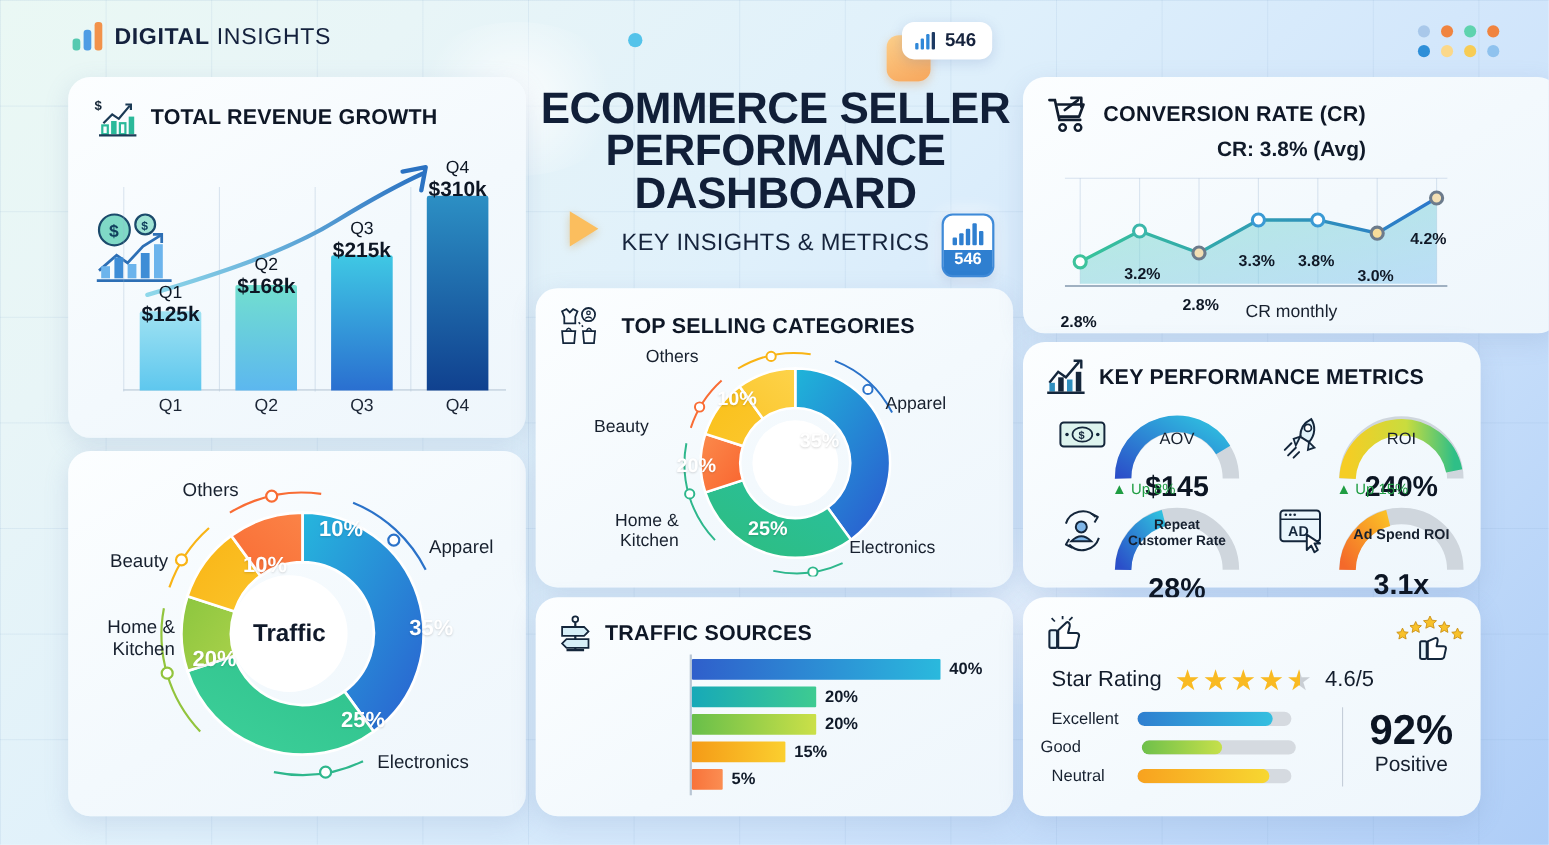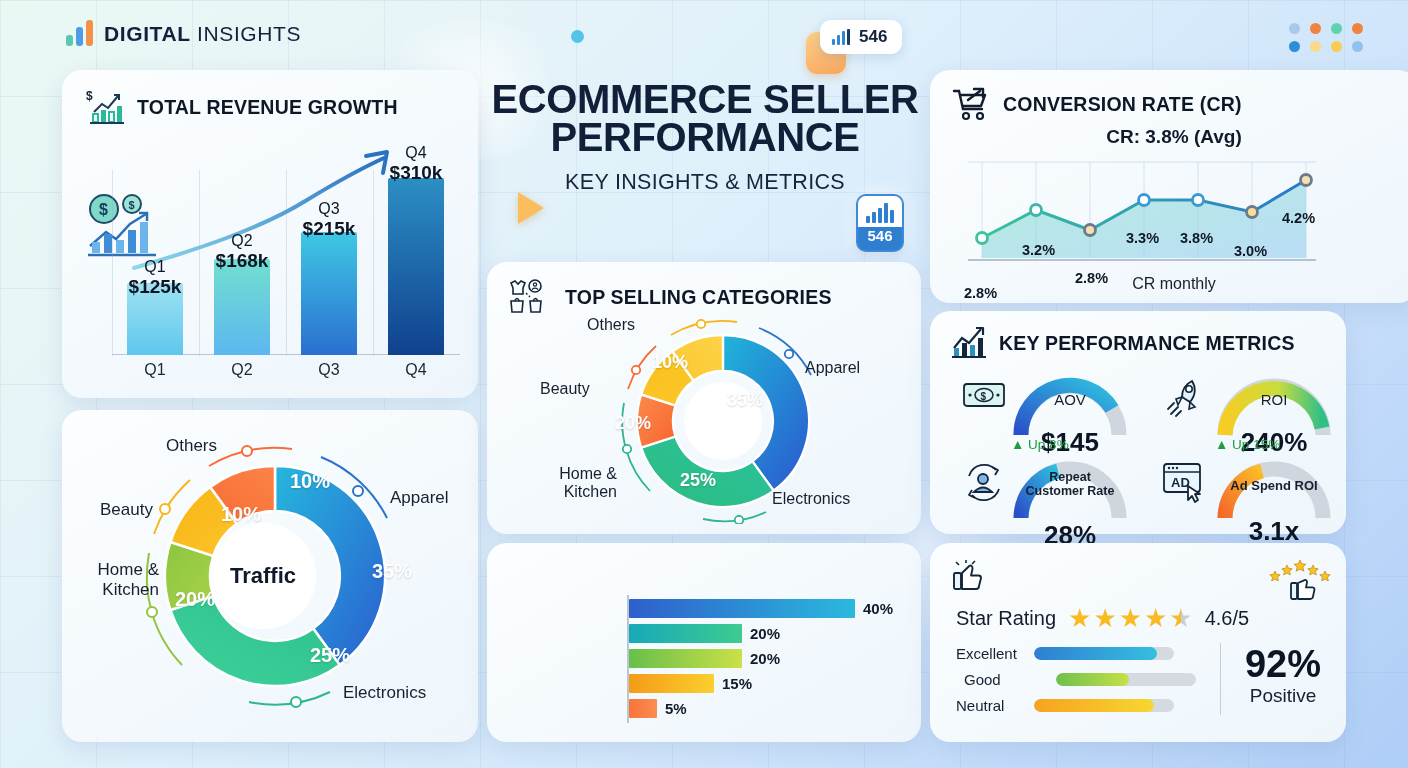--- a/index.html
+++ b/index.html
@@ -177,20 +177,21 @@
       <div class="dg" style="background: rgb(251, 216, 138);"></div>
       <div class="dg" style="background: rgb(247, 204, 85);"></div>
       <div class="dg" style="background: rgb(143, 194, 238);"></div>
     </div>
 </div>
 
 <div class="hero">
   <h1>
     <span>ECOMMERCE SELLER</span><br>
     <span>PERFORMANCE</span><br>
+    <span>DASHBOARD</span>
   </h1>
   <h2>KEY INSIGHTS &amp; METRICS</h2>
 </div>
 <div class="play-tri"></div>
 <div class="hero-badge">
   <div class="hb-bars">
     <div class="hb" style="height:7px"></div>
       <div class="hb" style="height:11px"></div>
     <div class="hb" style="height:15px"></div>
       <div class="hb" style="height:20px"></div>
@@ -401,20 +402,30 @@
   <div class="donut-pct" style="left:165px;top:90px;font-size:18px;">10%</div>
 
   <div class="donut-lead" style="left:318px;top:97px;font-size:16px;">Apparel</div>
   <div class="donut-lead" style="left:285px;top:228px;font-size:16px;">Electronics</div>
   <div class="donut-lead" style="left:55px;top:203px;font-size:16px;line-height:1.15;text-align:right;width:75px;">Home &amp;<br>Kitchen</div>
   <div class="donut-lead" style="left:53px;top:118px;font-size:16px;">Beauty</div>
   <div class="donut-lead" style="left:100px;top:54px;font-size:16px;">Others</div>
 </div>
 
 <div class="card" id="card-sources">
+  <div class="card-title" style="position:absolute;left:20px;top:16px;">
+    <svg width="32" height="34" viewBox="0 0 32 34">
+      <circle cx="16" cy="4" r="2.6" fill="none" stroke="#14263b" stroke-width="1.6"></circle>
+      <line x1="16" y1="7" x2="16" y2="32" stroke="#14263b" stroke-width="2"></line>
+      <path d="M4 11 L24 11 L28 15 L24 19 L4 19 Z" fill="#d6eef7" stroke="#14263b" stroke-width="1.6"></path>
+      <path d="M28 22 L8 22 L4 26 L8 30 L28 30 Z" fill="#d6eef7" stroke="#14263b" stroke-width="1.6"></path>
+      <line x1="8" y1="32" x2="24" y2="32" stroke="#14263b" stroke-width="2"></line>
+    </svg>
+    <h3>TRAFFIC SOURCES</h3>
+  </div>
 
   <div style="position:absolute;left:0;top:52px;width:100%;height:140px;">
     <div style="position:absolute;left:140px;top:0;width:2px;height:128px;background:#b9c6d4;"></div>
 
     <div class="src-row" style="left:0;top:4px;">
 
       <div class="src-bar" style="left:142px;width:226px;background:linear-gradient(90deg,#2f5fcb,#2ab9dd);"></div>
       <div class="src-val" style="left:376px;top:1px;">40%</div>
     </div>
     <div class="src-row" style="left:0;top:29px;">
@@ -642,21 +653,21 @@
     </div>
     <div class="fb-score">4.6/5</div>
   </div>
 
   <div class="fb-row" style="left:26px;top:102px;">
     <div class="fb-rowname">Excellent</div>
     <div class="fb-track">
       <div class="fb-fill" style="width:88%;background:linear-gradient(90deg,#2f7fd0,#34bfe0);"></div>
     </div>
   </div>
-  <div class="fb-row" style="left:34px;top:128px;gap:14px;">
+  <div class="fb-row" style="left:16px;top:128px;gap:14px;">
     <div class="fb-rowname">Good</div>
     <div class="fb-track">
       <div class="fb-fill" style="width:52%;background:linear-gradient(90deg,#6ec04b,#c6e04a);"></div>
     </div>
   </div>
   <div class="fb-row" style="left:26px;top:154px;">
     <div class="fb-rowname">Neutral</div>
     <div class="fb-track">
       <div class="fb-fill" style="width:86%;background:linear-gradient(90deg,#f8a21f,#f7d731);"></div>
     </div>

